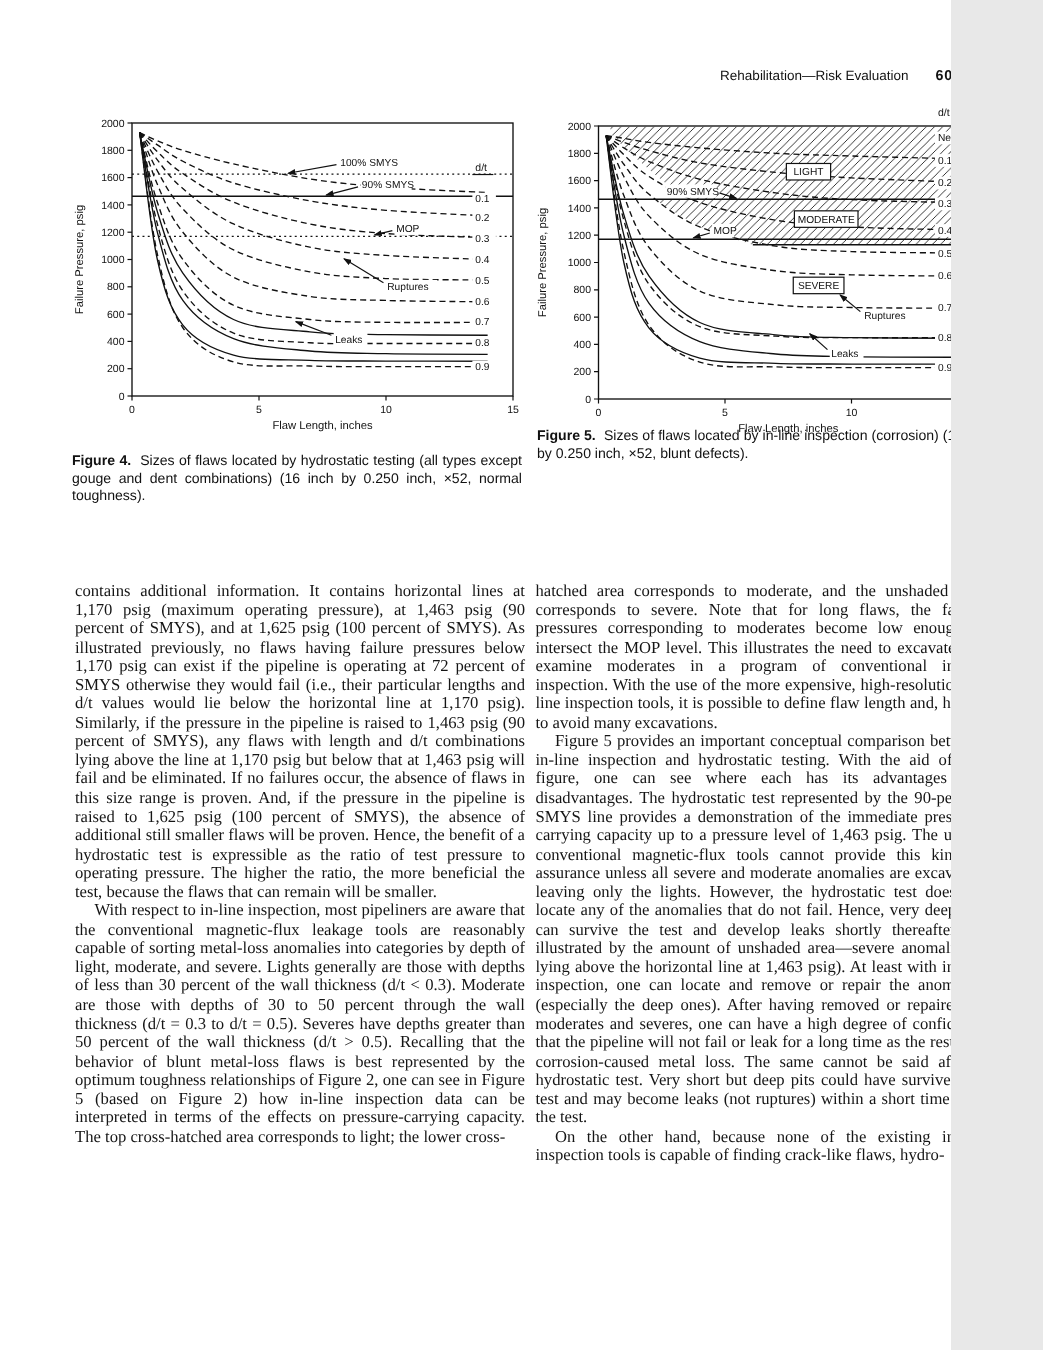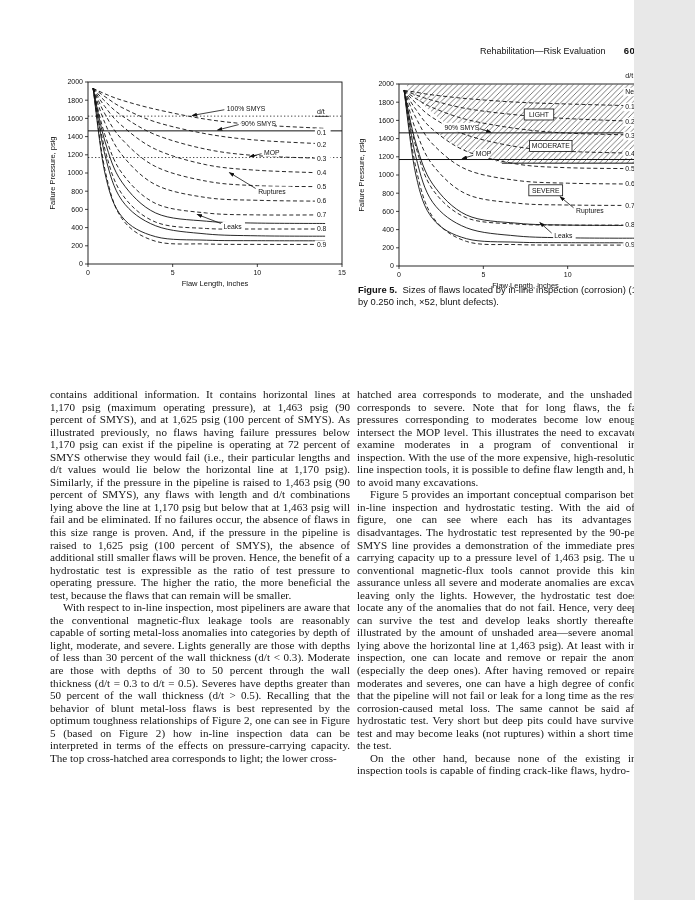--- a/index.html
+++ b/index.html
@@ -218,20 +218,22 @@
       <rect x="119.74333333333334" y="77.28800000000001" width="14.7" height="9" fill="#fff"></rect>
       <text x="120.74333333333334" y="84.188" font-size="6.8" font-family="'Liberation Sans',sans-serif" fill="#111">MOP</text>
       <line x1="218.57" y1="135.76" x2="205.07666666666668" y2="124.658" stroke="#111" stroke-width="0.8" marker-end="url(#fig5svga)"></line>
       <rect x="220.1" y="134.072" width="34.2" height="9" fill="#fff"></rect>
       <text x="221.1" y="140.972" font-size="6.8" font-family="'Liberation Sans',sans-serif" fill="#111">Ruptures</text>
       <line x1="196.64333333333335" y1="161.058" x2="184.83666666666667" y2="150.502" stroke="#111" stroke-width="0.8" marker-end="url(#fig5svga)"></line>
       <rect x="198.17333333333332" y="159.188" width="22.5" height="9" fill="#fff"></rect>
       <text x="199.17333333333332" y="166.088" font-size="6.8" font-family="'Liberation Sans',sans-serif" fill="#111">Leaks</text>
     </svg>
 
+  <p class="caption" id="cap4"><b>Figure 4.</b>&nbsp;
+    <span>Sizes of flaws located by hydrostatic testing (all types except gouge and dent combinations) (16 inch by 0.250 inch, ×52, normal toughness).</span></p>
 
   <p class="caption" id="cap5"><b>Figure 5.</b>&nbsp;
     <span>Sizes of flaws located by in-line inspection (corrosion) (16 inch by 0.250 inch, ×52, blunt defects).</span></p>
 
   <div class="col" id="colL">
       <p class="para">contains additional information. It contains horizontal lines at 1,170 psig (maximum operating pressure), at 1,463 psig (90 percent of SMYS), and at 1,625 psig (100 percent of SMYS). As illustrated previously, no flaws having failure pressures below 1,170 psig can exist if the pipeline is operating at 72 percent of SMYS otherwise they would fail (i.e., their particular lengths and d/t values would lie below the horizontal line at 1,170 psig). Similarly, if the pressure in the pipeline is raised to 1,463 psig (90 percent of SMYS), any flaws with length and d/t combinations lying above the line at 1,170 psig but below that at 1,463 psig will fail and be eliminated. If no failures occur, the absence of flaws in this size range is proven. And, if the pressure in the pipeline is raised to 1,625 psig (100 percent of SMYS), the absence of additional still smaller flaws will be proven. Hence, the benefit of a hydrostatic test is expressible as the ratio of test pressure to operating pressure. The higher the ratio, the more beneficial the test, because the flaws that can remain will be smaller.</p>
       <p class="para indent">With respect to in-line inspection, most pipeliners are aware that the conventional magnetic-flux leakage tools are reasonably capable of sorting metal-loss anomalies into categories by depth of light, moderate, and severe. Lights generally are those with depths of less than 30 percent of the wall thickness (d/t &lt; 0.3). Moderate are those with depths of 30 to 50 percent through the wall thickness (d/t = 0.3 to d/t = 0.5). Severes have depths greater than 50 percent of the wall thickness (d/t &gt; 0.5). Recalling that the behavior of blunt metal-loss flaws is best represented by the optimum toughness relationships of Figure 2, one can see in Figure 5 (based on Figure 2) how in-line inspection data can be interpreted in terms of the effects on pressure-carrying capacity. The top cross-hatched area corresponds to light; the lower cross-</p>
     </div>
 
   <div class="col" id="colR">

